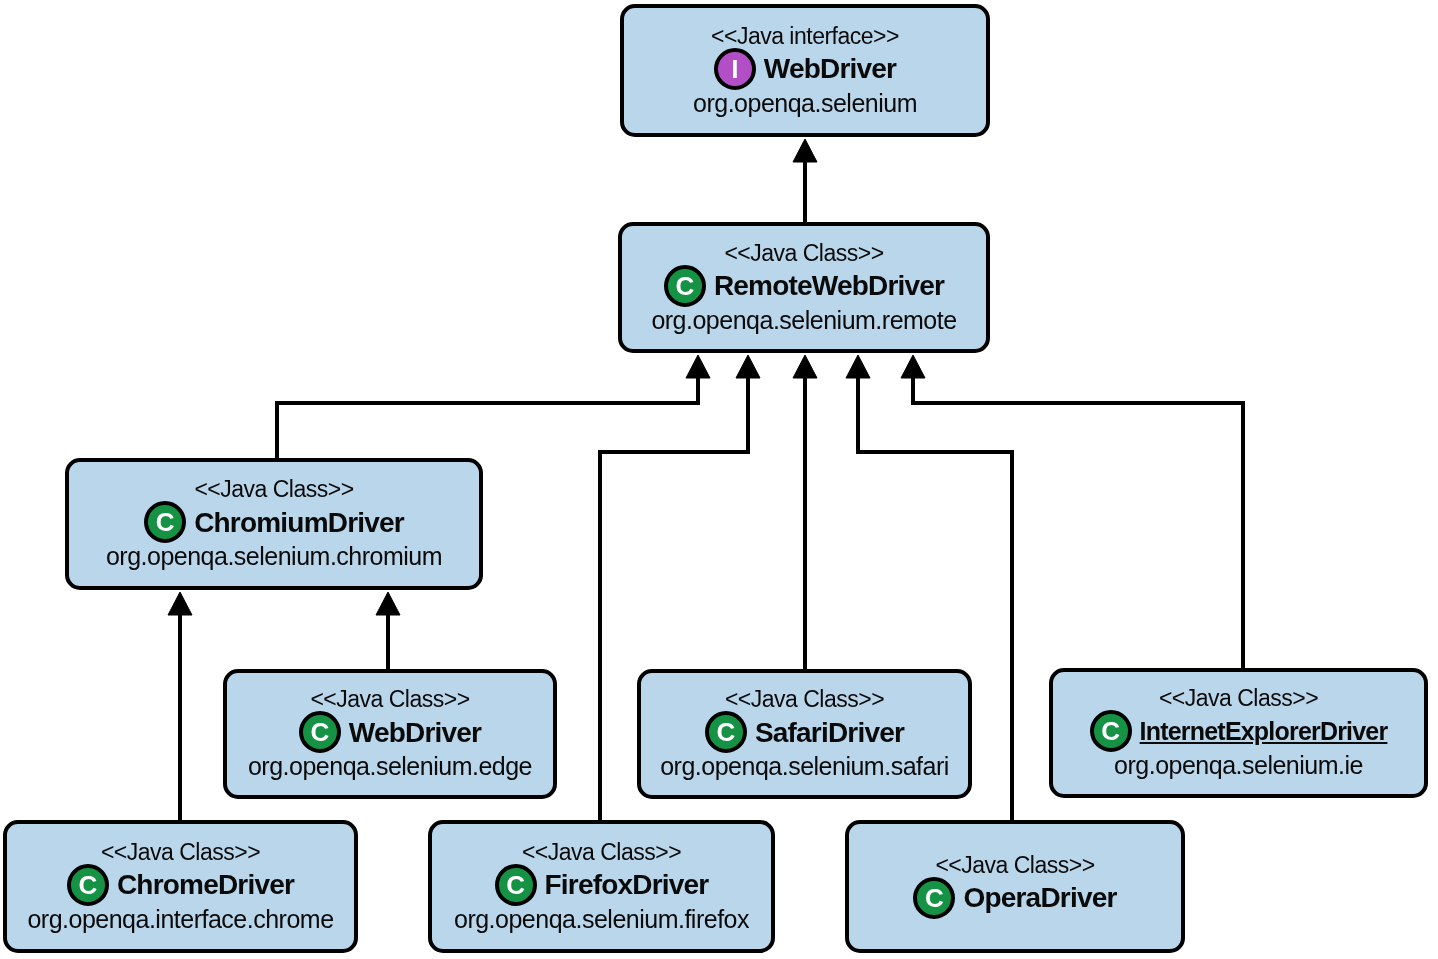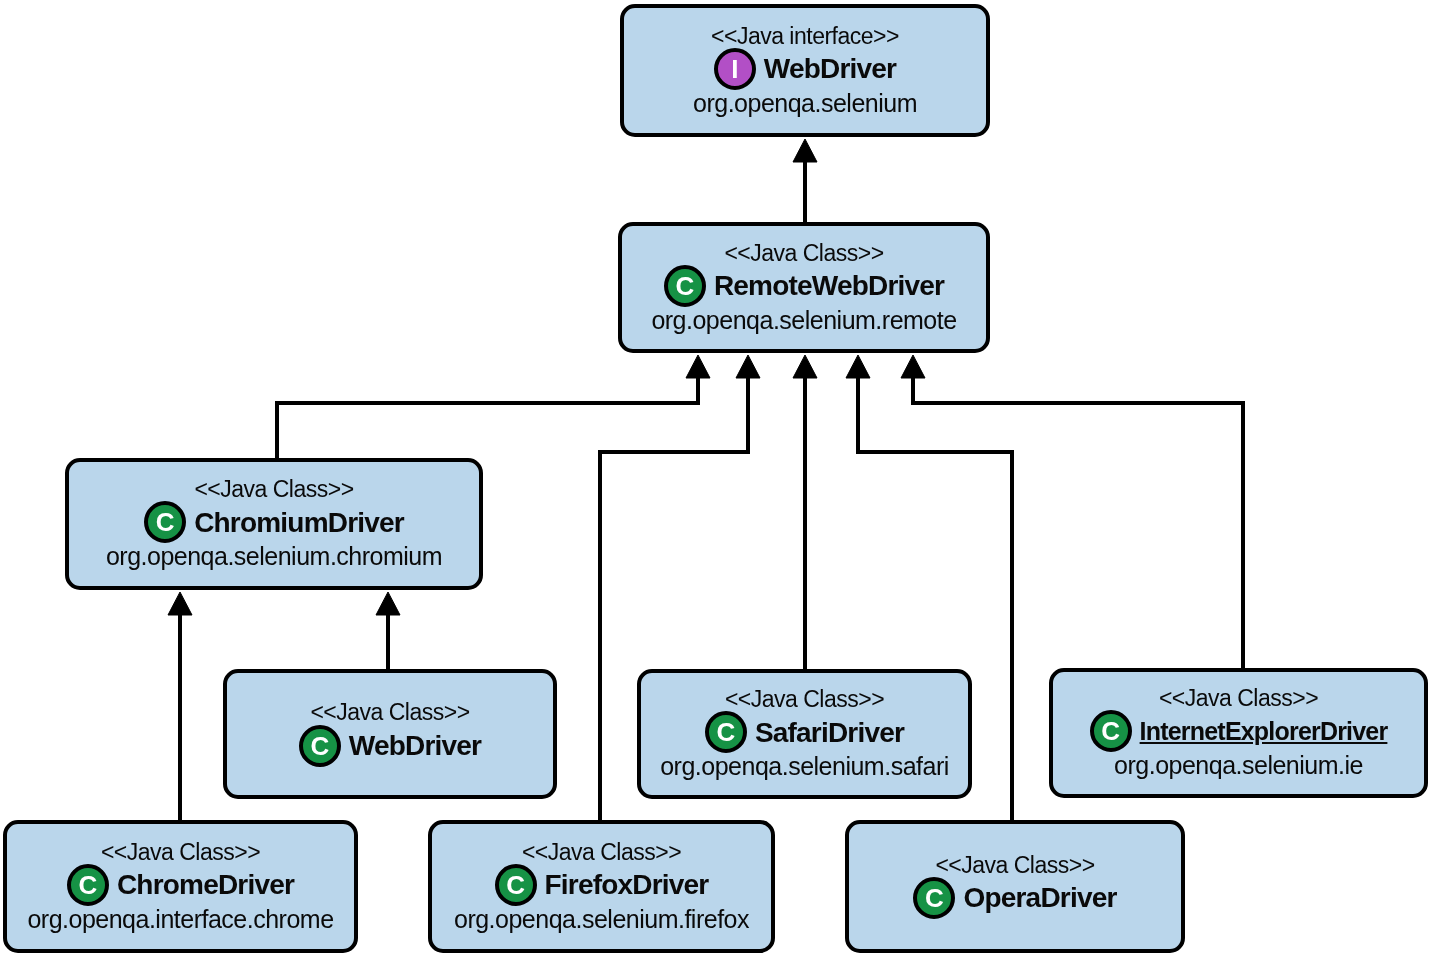--- a/index.html
+++ b/index.html
@@ -117,20 +117,21 @@
     </div>
     <div class="pkg">org.openqa.selenium.chromium</div>
   </div>
 
   <div class="node n-edgedriver">
     <div class="stereotype">&lt;&lt;Java Class&gt;&gt;</div>
     <div class="name-row">
       <span class="badge class">C</span>
       <span class="cls-name">WebDriver</span>
     </div>
+    <div class="pkg">org.openqa.selenium.edge</div>
   </div>
 
   <div class="node n-safaridriver">
     <div class="stereotype">&lt;&lt;Java Class&gt;&gt;</div>
     <div class="name-row">
       <span class="badge class">C</span>
       <span class="cls-name">SafariDriver</span>
     </div>
     <div class="pkg">org.openqa.selenium.safari</div>
   </div>

